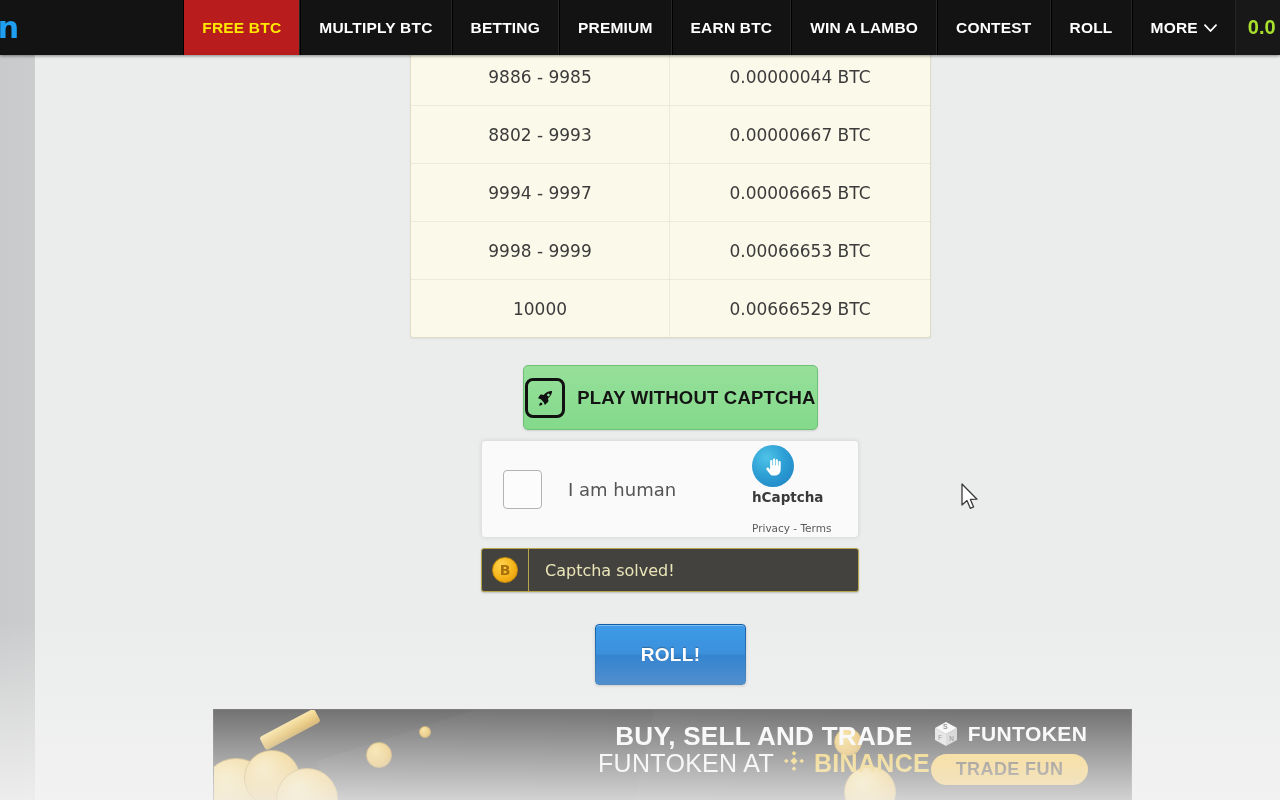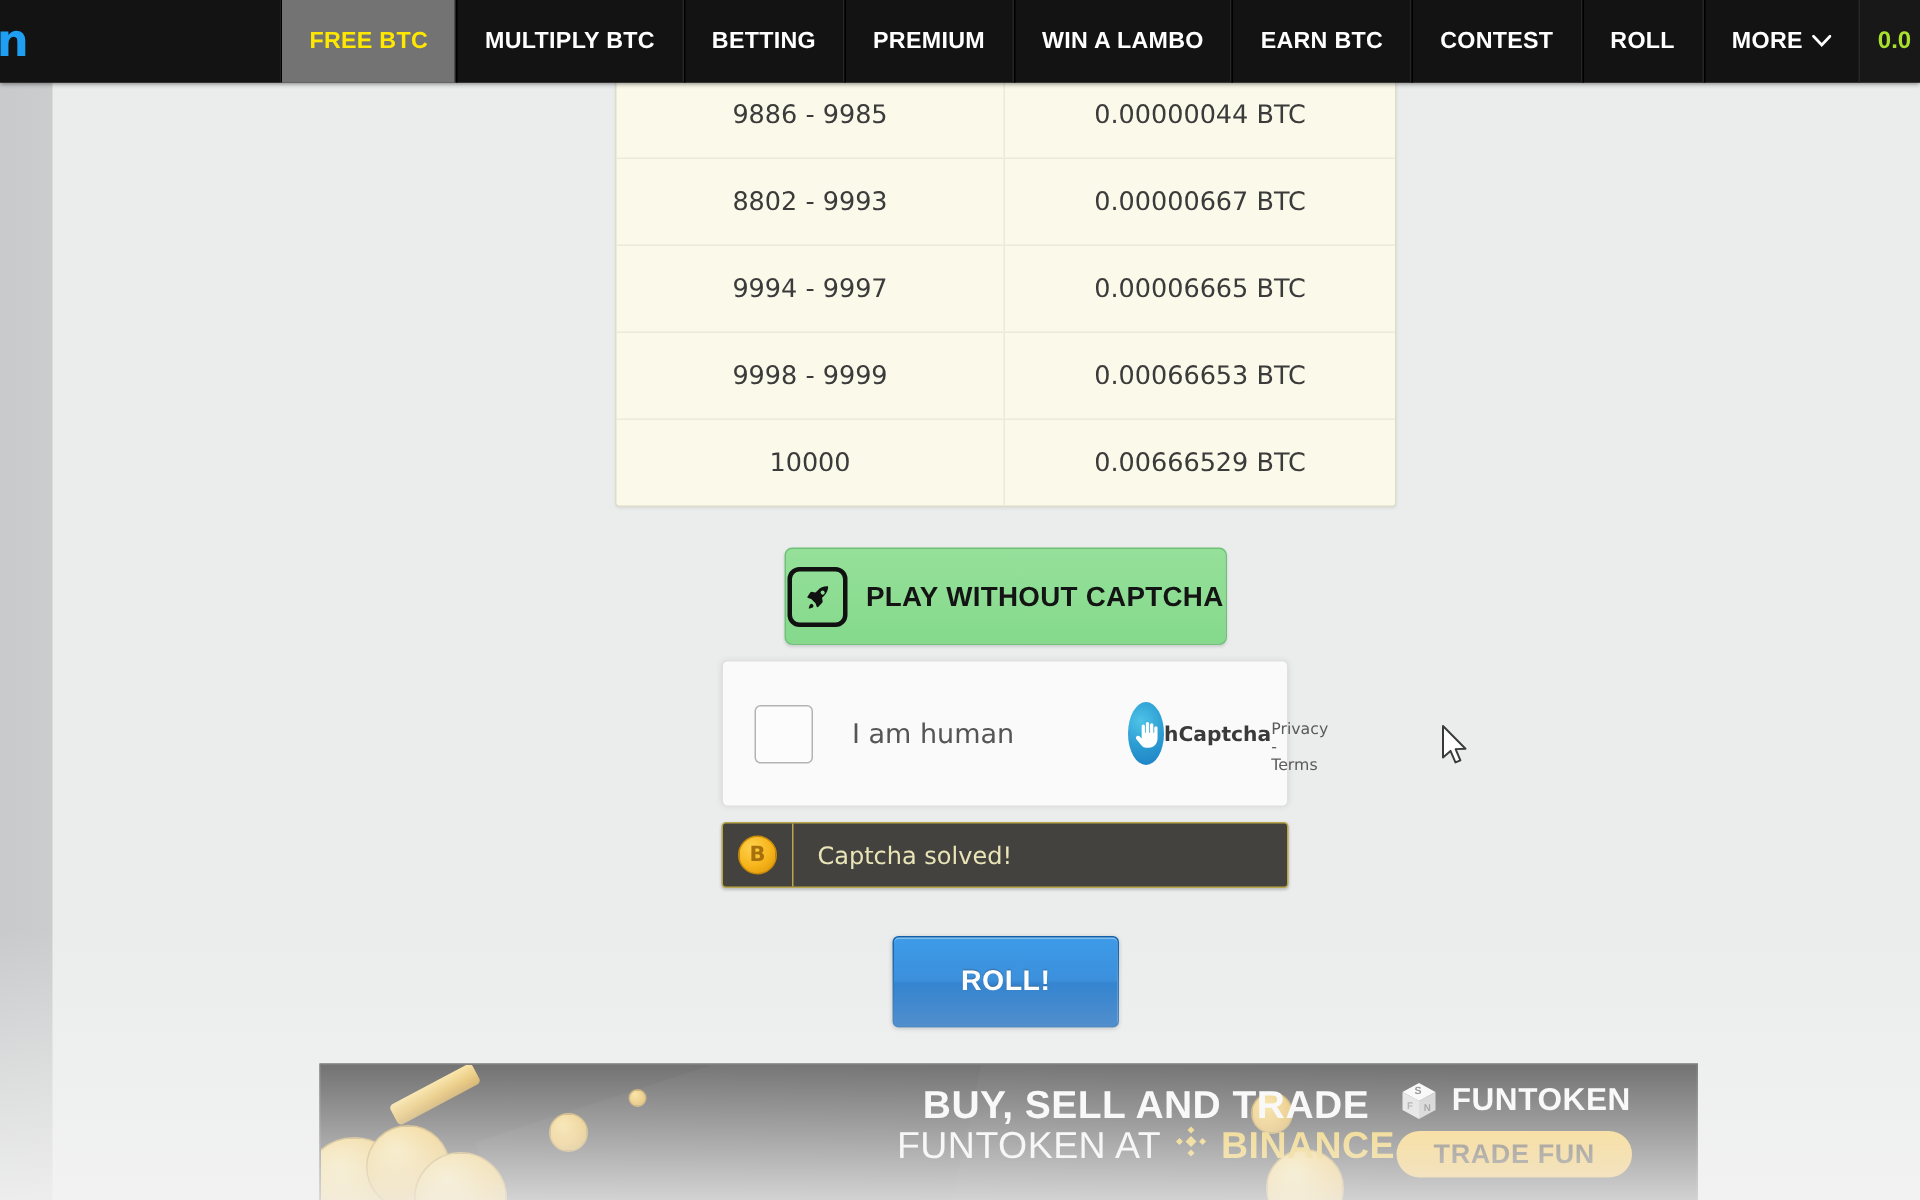--- a/index.html
+++ b/index.html
@@ -85,36 +85,36 @@
     letter-spacing: 0.2px;
     font-family: "Liberation Sans", sans-serif;
     border-right: 1px solid #262626;
     border-left: 1px solid #000000;
     background: #131313;
     white-space: nowrap;
     cursor: pointer;
   }
   .nav-item:first-child { border-left: 1px solid #000; }
   .nav-item.active {
-    background: #737373;
+    background: #b91c1c;
     color: #ffe800;
     align-items: center;
   }
   .nav-item .chev {
     font-size: 11px;
     margin-left: 6px;
     position: relative;
     top: 1px;
   }
   .nav-balance {
     display: flex;
     align-items: center;
     padding: 0 10px 0 12px;
     color: #a9e02c;
-    font-size: 16px;
+    font-size: 20px;
     font-weight: bold;
     background: #181818;
     white-space: nowrap;
     overflow: hidden;
     font-family: "Liberation Sans", sans-serif;
   }
 
   
   .payout-table {
     position: absolute;
@@ -204,22 +204,21 @@
   .hc-label {
     margin-left: 26px;
     font-size: 18px;
     color: #555555;
     font-family: "DejaVu Sans", sans-serif;
     flex: 1;
   }
   .hc-brand {
     width: 100px;
     display: flex;
-    flex-direction: row;
-    align-items: center;
+    flex-direction: column;
     margin-right: 6px;
   }
   .hc-logo {
     width: 42px; height: 42px;
     border-radius: 50%;
     background: radial-gradient(circle at 35% 30%, #4fc3e8 0%, #2e9fd4 45%, #1c7fc4 100%);
     display: flex;
     align-items: center;
     justify-content: center;
   }
@@ -549,24 +548,24 @@
       <div class="nav-item">
         <span>MULTIPLY BTC</span>
       </div>
       <div class="nav-item">
         <span>BETTING</span>
       </div>
       <div class="nav-item">
         <span>PREMIUM</span>
       </div>
       <div class="nav-item">
+        <span>EARN BTC</span>
+      </div>
+      <div class="nav-item">
         <span>WIN A LAMBO</span>
-      </div>
-      <div class="nav-item">
-        <span>EARN BTC</span>
       </div>
       <div class="nav-item">
         <span>CONTEST</span>
       </div>
       <div class="nav-item">
         <span>ROLL</span>
       </div>
       <div class="nav-item">
         <span>MORE</span>
         <span class="chev">

